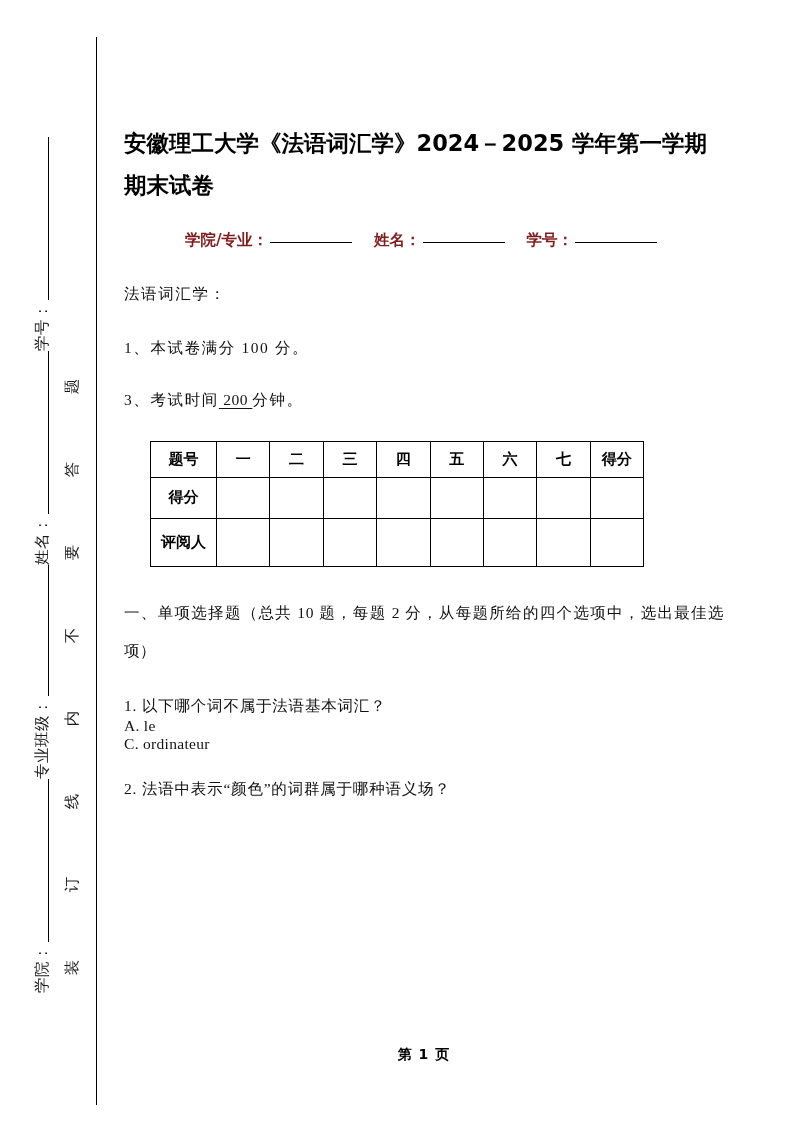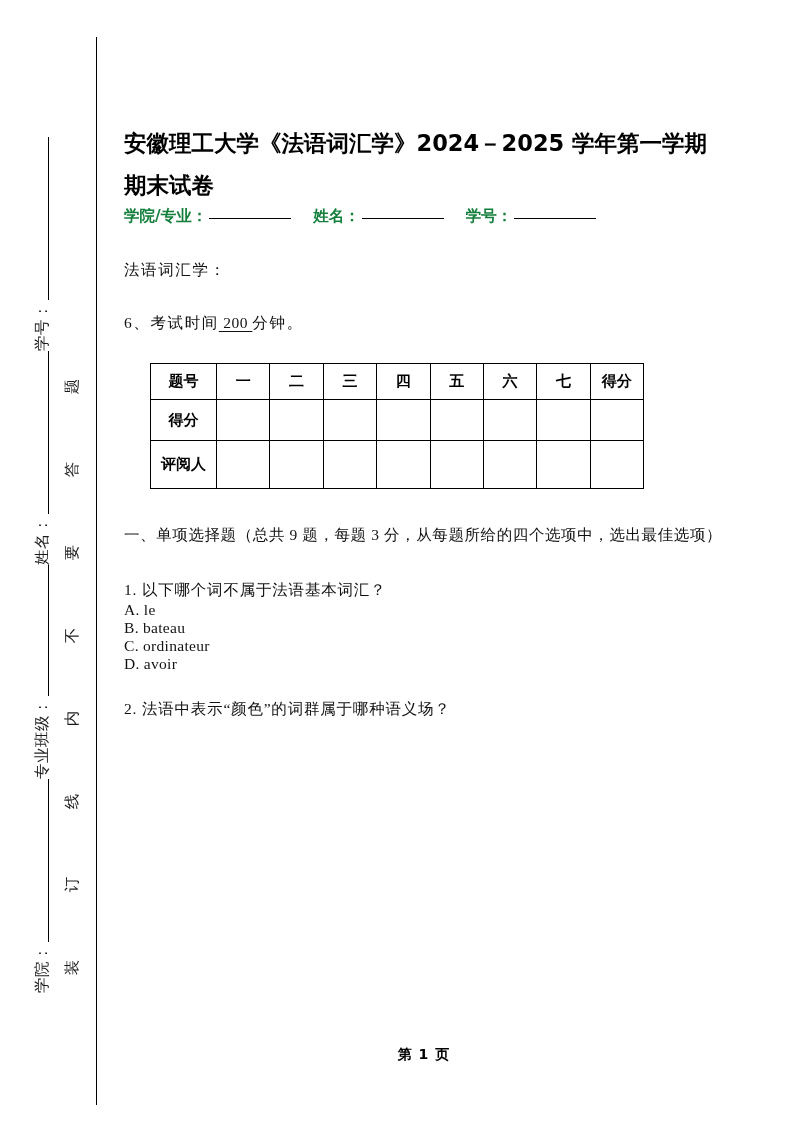--- a/index.html
+++ b/index.html
@@ -108,26 +108,27 @@
     padding-top: 122px;
     font-family: "DejaVu Sans", "Liberation Sans", sans-serif;
     font-weight: bold;
     font-size: 22.5px;
     line-height: 42px;
     letter-spacing: 0px;
     color: #000;
   }
 
   #info-line {
+    margin-top: 24px;
     font-family: "DejaVu Sans", "Liberation Sans", sans-serif;
     font-weight: bold;
     font-size: 15.5px;
-    text-align: left;
+    text-align: center;
     white-space: nowrap;
-    color: #15803d;
+    color: #7f1d1d;
   }
   .info-field { display: inline; }
   .info-rule {
     display: inline-block;
     width: 82px;
     border-bottom: 1.6px solid #000;
     margin: 0 6px 0 2px;
     vertical-align: 2px;
   }
   .info-gap { display: inline-block; width: 16px; }
@@ -254,21 +255,22 @@
 
   <div id="content">
 
     <h1 id="exam-title">安徽理工大学《法语词汇学》2024－2025 学年第一学期期末试卷</h1>
 
     <div id="info-line">
       <span class="info-field"><span>学院/专业：</span><span class="info-rule"></span></span><span class="info-gap"></span><span class="info-field"><span>姓名：</span><span class="info-rule"></span></span><span class="info-gap"></span><span class="info-field"><span>学号：</span><span class="info-rule"></span></span>
     </div>
 
     <div class="notice" id="notice-head">法语词汇学：</div>
-    <div class="notice" id="notice-2"><span>6、考试时间</span><span class="u-val"> 200 </span><span>分钟。</span></div>
+    <div class="notice" id="notice-1">1、本试卷满分 100 分。</div>
+    <div class="notice" id="notice-2"><span>3、考试时间</span><span class="u-val"> 200 </span><span>分钟。</span></div>
 
     <table id="score-table">
       <tbody>
         <tr class="row-head">
           <td class="col-head">题号</td>
           <td>一</td>
           <td>二</td>
           <td>三</td>
           <td>四</td>
           <td>五</td>
@@ -294,25 +296,23 @@
           <td></td>
           <td></td>
           <td></td>
           <td></td>
           <td></td>
           <td></td>
         </tr>
       </tbody>
     </table>
 
-    <div id="section-heading">一、单项选择题（总共 9 题，每题 3 分，从每题所给的四个选项中，选出最佳选项）</div>
+    <div id="section-heading">一、单项选择题（总共 10 题，每题 2 分，从每题所给的四个选项中，选出最佳选项）</div>
 
     <div class="question-stem">1. 以下哪个词不属于法语基本词汇？</div>
     <div class="option">A. le</div>
-    <div class="option">B. bateau</div>
     <div class="option">C. ordinateur</div>
-    <div class="option">D. avoir</div>
 
     <div class="question-stem">2. 法语中表示“颜色”的词群属于哪种语义场？</div>
 
     <div id="page-footer">第 1 页</div>
   </div>
 </div>
 
 </body></html>

